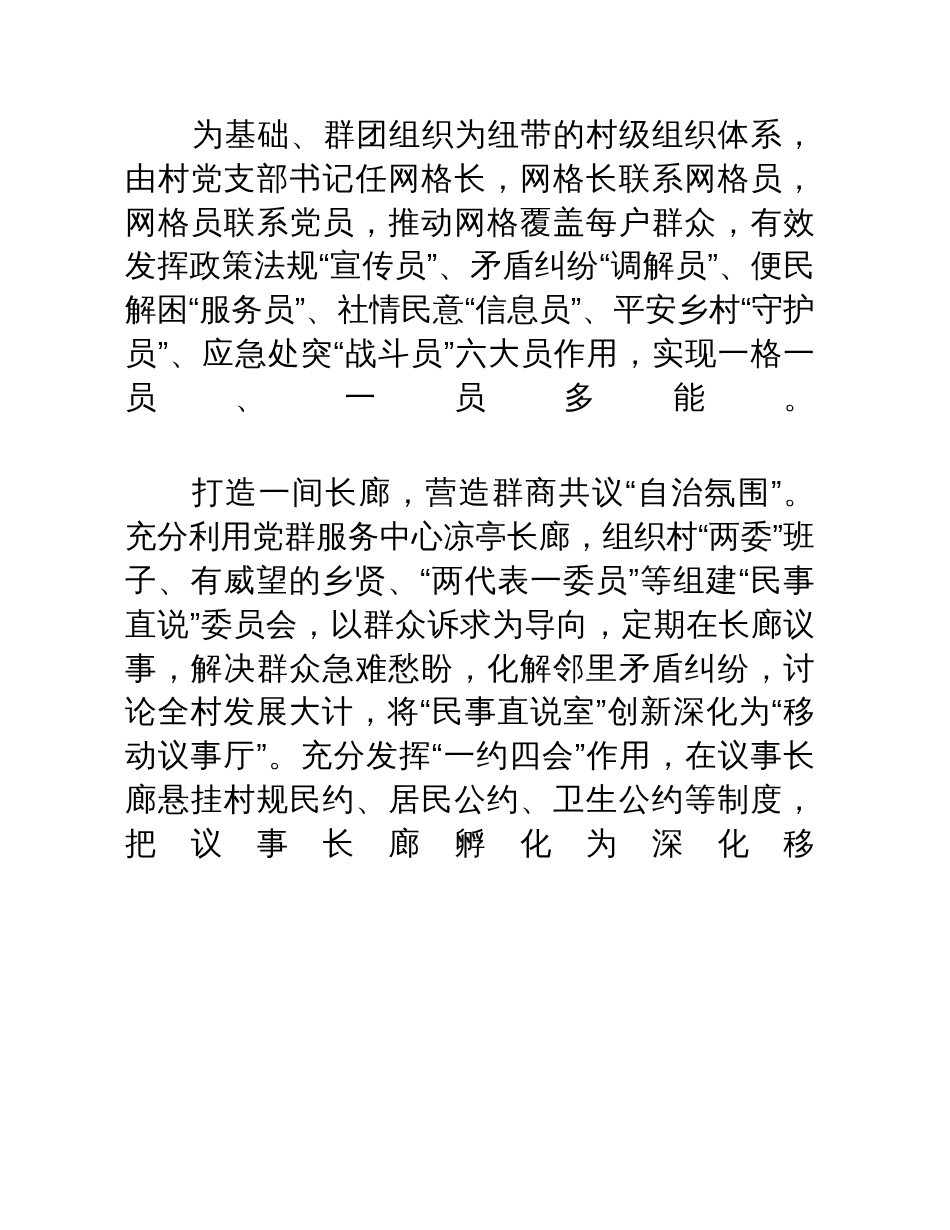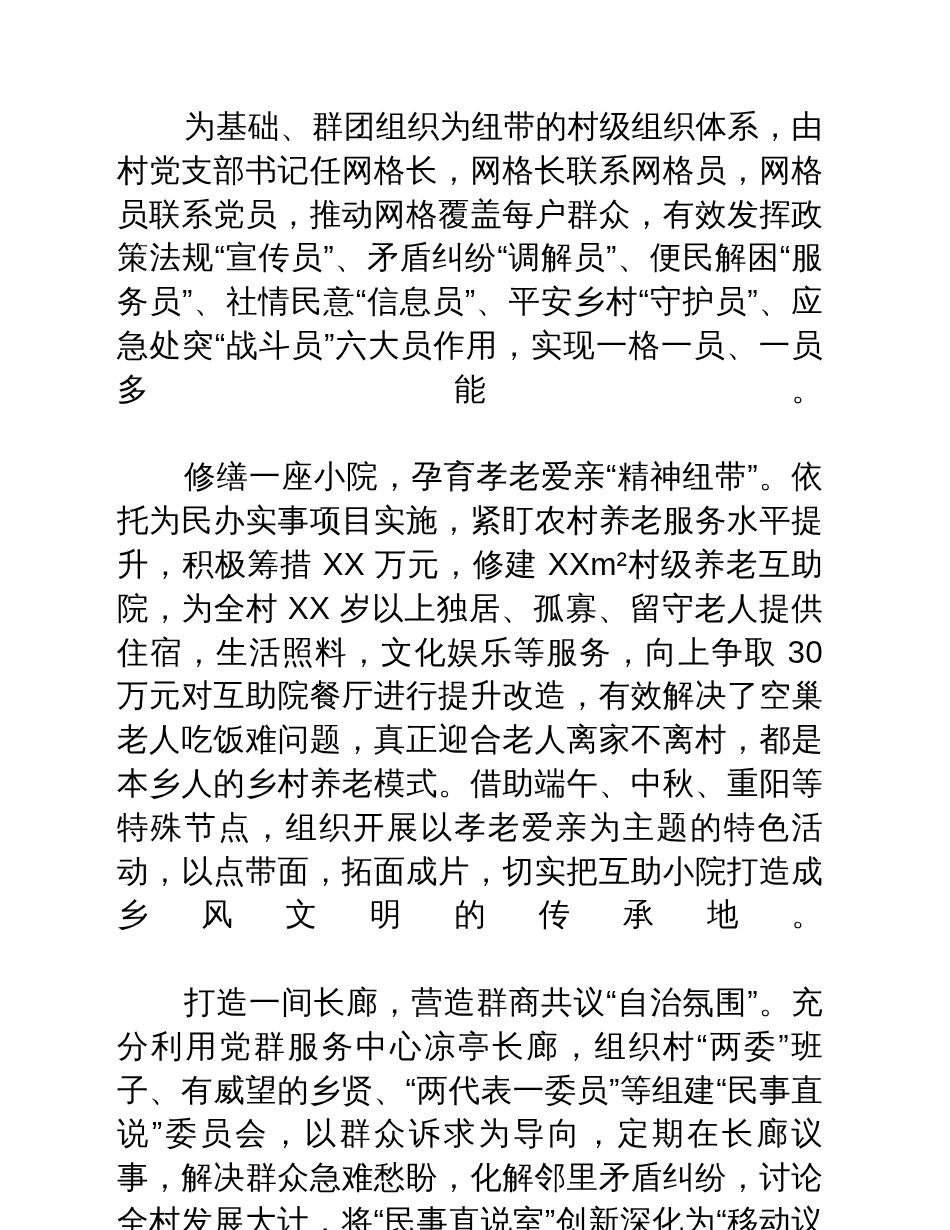--- a/index.html
+++ b/index.html
@@ -25,21 +25,21 @@
   }
 
   #doc-body {
     position: absolute;
     left: 117px;
     top: 105px;
     width: 706px;
   }
 
   .para {
-    margin: 0;
+    margin: 8px;
     padding: 0;
     font-size: 31.5px;
     line-height: 43.8px;
     text-align: justify;
     text-justify: inter-character;
     text-indent: 67px;
     letter-spacing: 0.2px;
     font-weight: 400;
     word-break: break-all;
     font-family: "Liberation Sans", "DejaVu Sans", sans-serif;
@@ -55,16 +55,15 @@
     display: inline-block;
     width: 100%;
   }
 </style>
 </head>
 <body>
 
 <div id="page">
   <div id="doc-body">
     <p class="para">为基础、群团组织为纽带的村级组织体系，由村党支部书记任网格长，网格长联系网格员，网格员联系党员，推动网格覆盖每户群众，有效发挥政策法规“宣传员”、矛盾纠纷“调解员”、便民解困“服务员”、社情民意“信息员”、平安乡村“守护员”、应急处突“战斗员”六大员作用，实现一格一员、一员多能。</p>
-    <p class="para">修缮一座小院，孕育孝老爱亲“精神纽带”。依托为民办实事项目实施，紧盯农村养老服务水平提升，积极筹措 XX 万元，修建 XXm²村级养老互助院，为全村 XX 岁以上独居、孤寡、留守老人提供住宿，生活照料，文化娱乐等服务，向上争取 30 万元对互助院餐厅进行提升改造，有效解决了空巢老人吃饭难问题，真正迎合老人离家不离村，都是本乡人的乡村养老模式。借助端午、中秋、重阳等特殊节点，组织开展以孝老爱亲为主题的特色活动，以点带面，拓面成片，切实把互助小院打造成乡风文明的传承地。</p>
     <p class="para">打造一间长廊，营造群商共议“自治氛围”。充分利用党群服务中心凉亭长廊，组织村“两委”班子、有威望的乡贤、“两代表一委员”等组建“民事直说”委员会，以群众诉求为导向，定期在长廊议事，解决群众急难愁盼，化解邻里矛盾纠纷，讨论全村发展大计，将“民事直说室”创新深化为“移动议事厅”。充分发挥“一约四会”作用，在议事长廊悬挂村规民约、居民公约、卫生公约等制度，把议事长廊孵化为深化移</p>
   </div>
 </div>
 
 </body></html>

